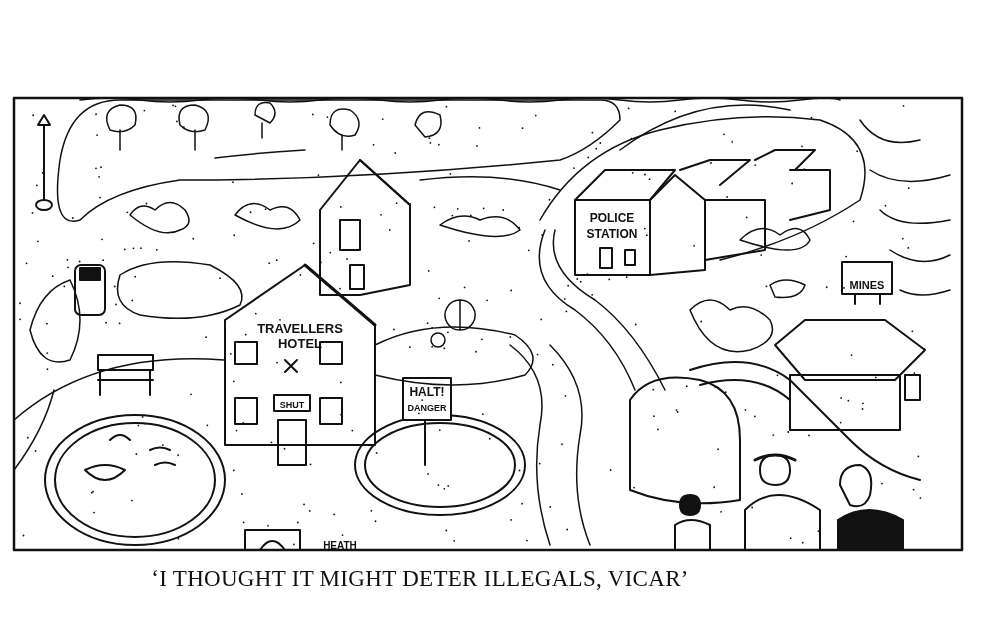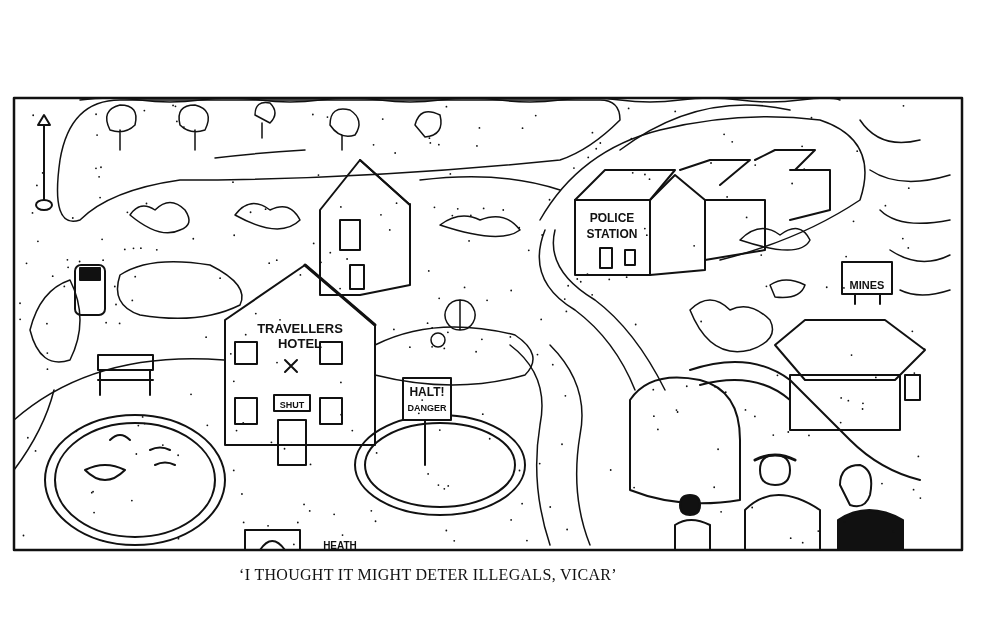--- a/index.html
+++ b/index.html
@@ -1,18 +1,18 @@
 <!DOCTYPE html>
 <html><head>
 <meta charset="utf-8">
 <style>
   html,body{margin:0;padding:0;background:#fff;}
   body{width:1000px;height:642px;position:relative;overflow:hidden;font-family:"Liberation Serif",serif;}
   #cartoon{position:absolute;left:0;top:0;}
-  .caption{position:absolute;left:12px;width:832px;top:566px;text-align:center;font-family:"Liberation Serif",serif;font-size:16px;letter-spacing:0.3px;color:#111;}
+  .caption{position:absolute;left:4px;width:832px;top:566px;text-align:center;font-family:"Liberation Serif",serif;font-size:23px;letter-spacing:0.3px;color:#111;}
   .sign{font-family:"Liberation Sans",sans-serif;font-weight:bold;fill:#111;}
 </style>
 </head>
 <body>
 
 <svg id="cartoon" width="1000" height="642" viewBox="0 0 1000 642" xmlns="http://www.w3.org/2000/svg" fill="none" stroke="#111" stroke-width="2" stroke-linecap="round" stroke-linejoin="round">
 
   <rect x="14" y="98" width="948" height="452" stroke-width="2.5"></rect>
 
   <g stroke-width="1.5">

